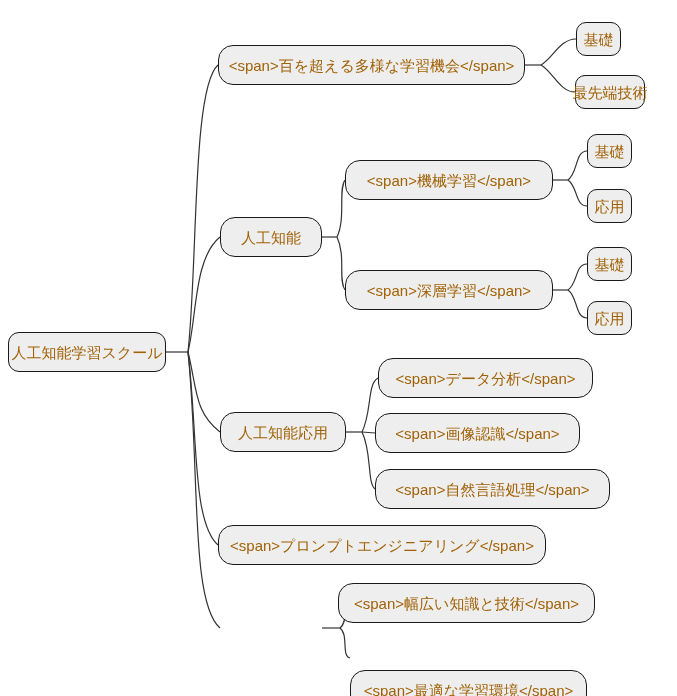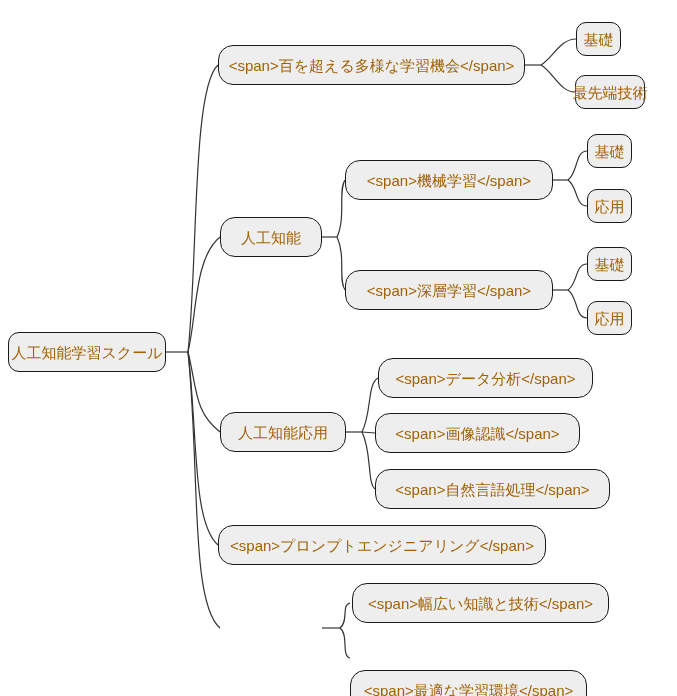--- a/index.html
+++ b/index.html
@@ -98,16 +98,16 @@
   <div class="node n-sm" style="left:587px; top:247px; width:45px;">基礎</div>
   <div class="node n-sm" style="left:587px; top:301px; width:45px;">応用</div>
 
   <div class="node n-lg" style="left:220px; top:412px; width:126px;">人工知能応用</div>
   <div class="node n-lg" style="left:378px; top:358px; width:215px;">&lt;span&gt;データ分析&lt;/span&gt;</div>
   <div class="node n-lg" style="left:375px; top:413px; width:205px;">&lt;span&gt;画像認識&lt;/span&gt;</div>
   <div class="node n-lg" style="left:375px; top:469px; width:235px;">&lt;span&gt;自然言語処理&lt;/span&gt;</div>
 
   <div class="node n-lg" style="left:218px; top:525px; width:328px;">&lt;span&gt;プロンプトエンジニアリング&lt;/span&gt;</div>
 
-  <div class="node n-lg" style="left:352px; top:583px; width:257px;">&lt;span&gt;幅広い知識と技術&lt;/span&gt;</div>
+  <div class="node n-lg" style="left:338px; top:583px; width:257px;">&lt;span&gt;幅広い知識と技術&lt;/span&gt;</div>
   <div class="node n-lg" style="left:350px; top:670px; width:237px;">&lt;span&gt;最適な学習環境&lt;/span&gt;</div>
 
 </div>
 
 </body></html>

